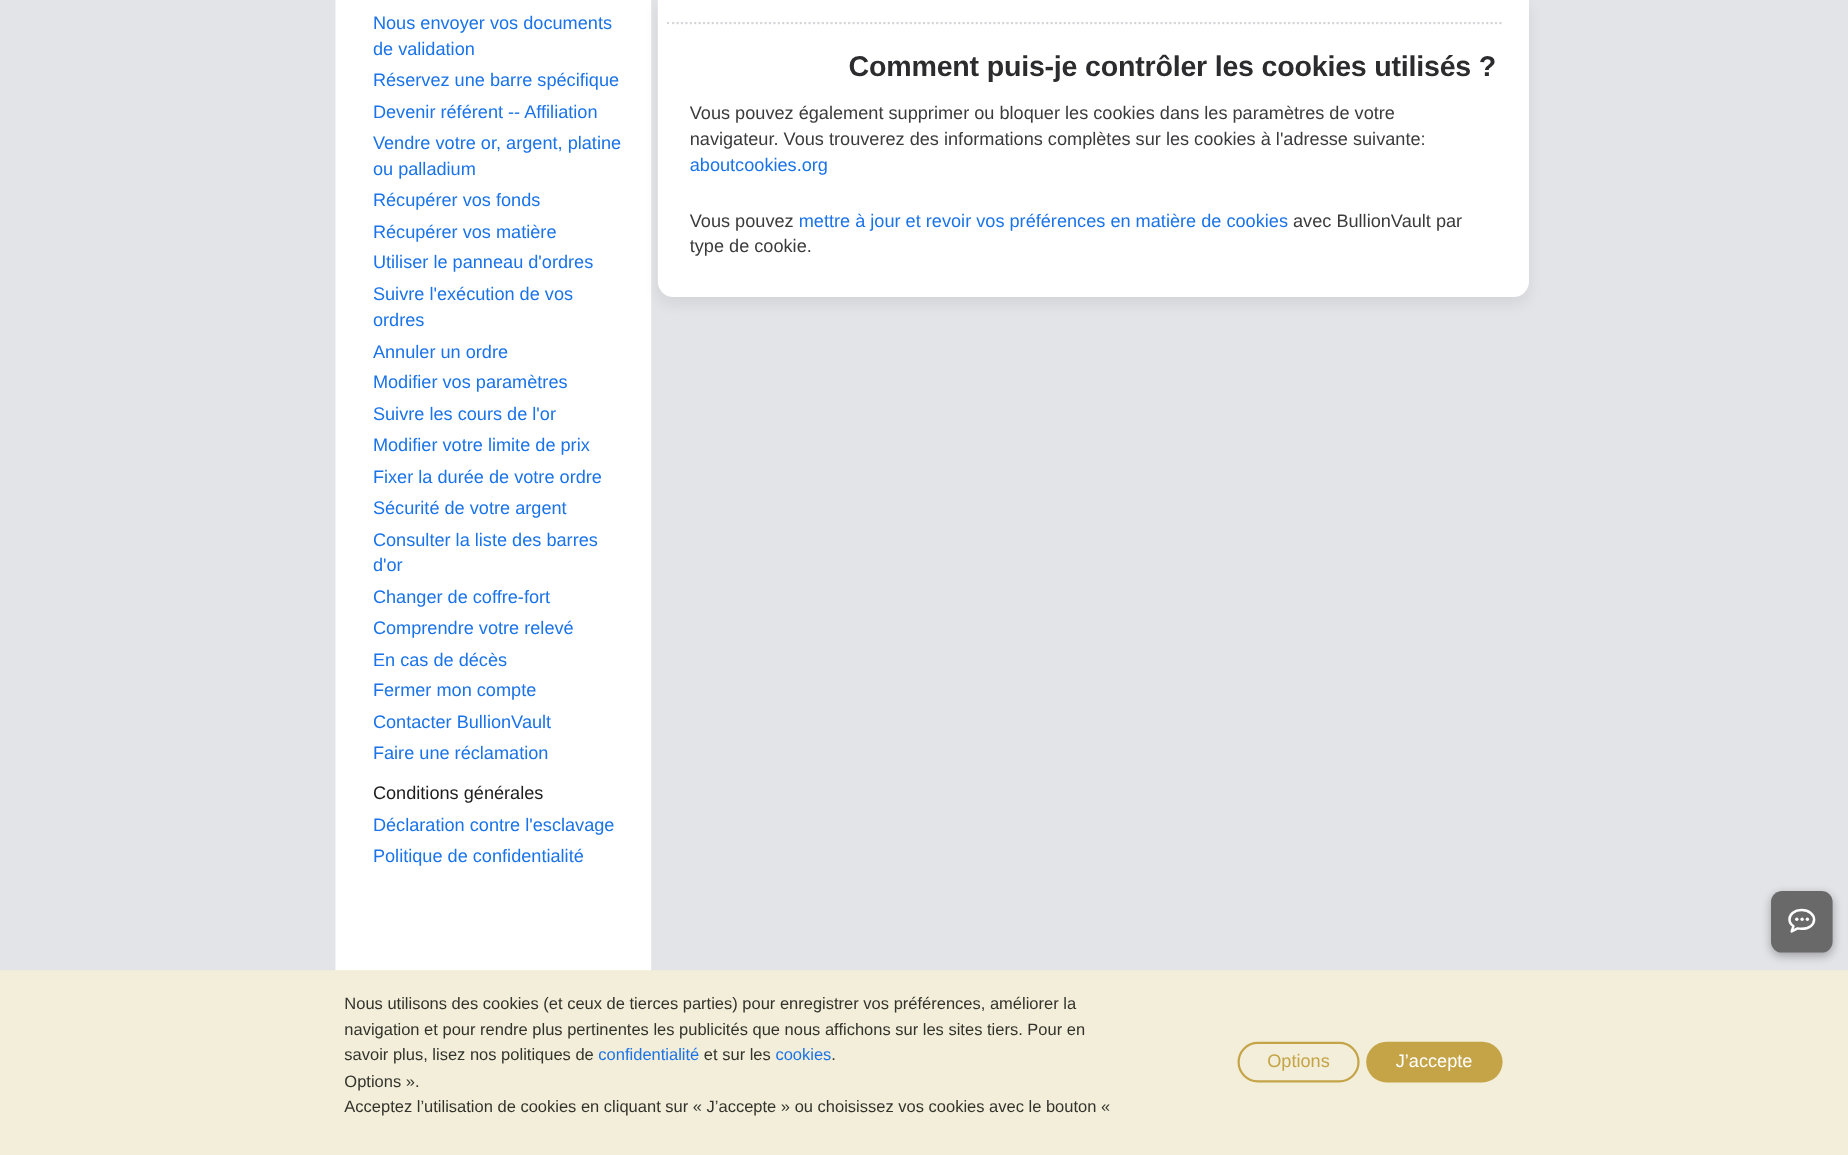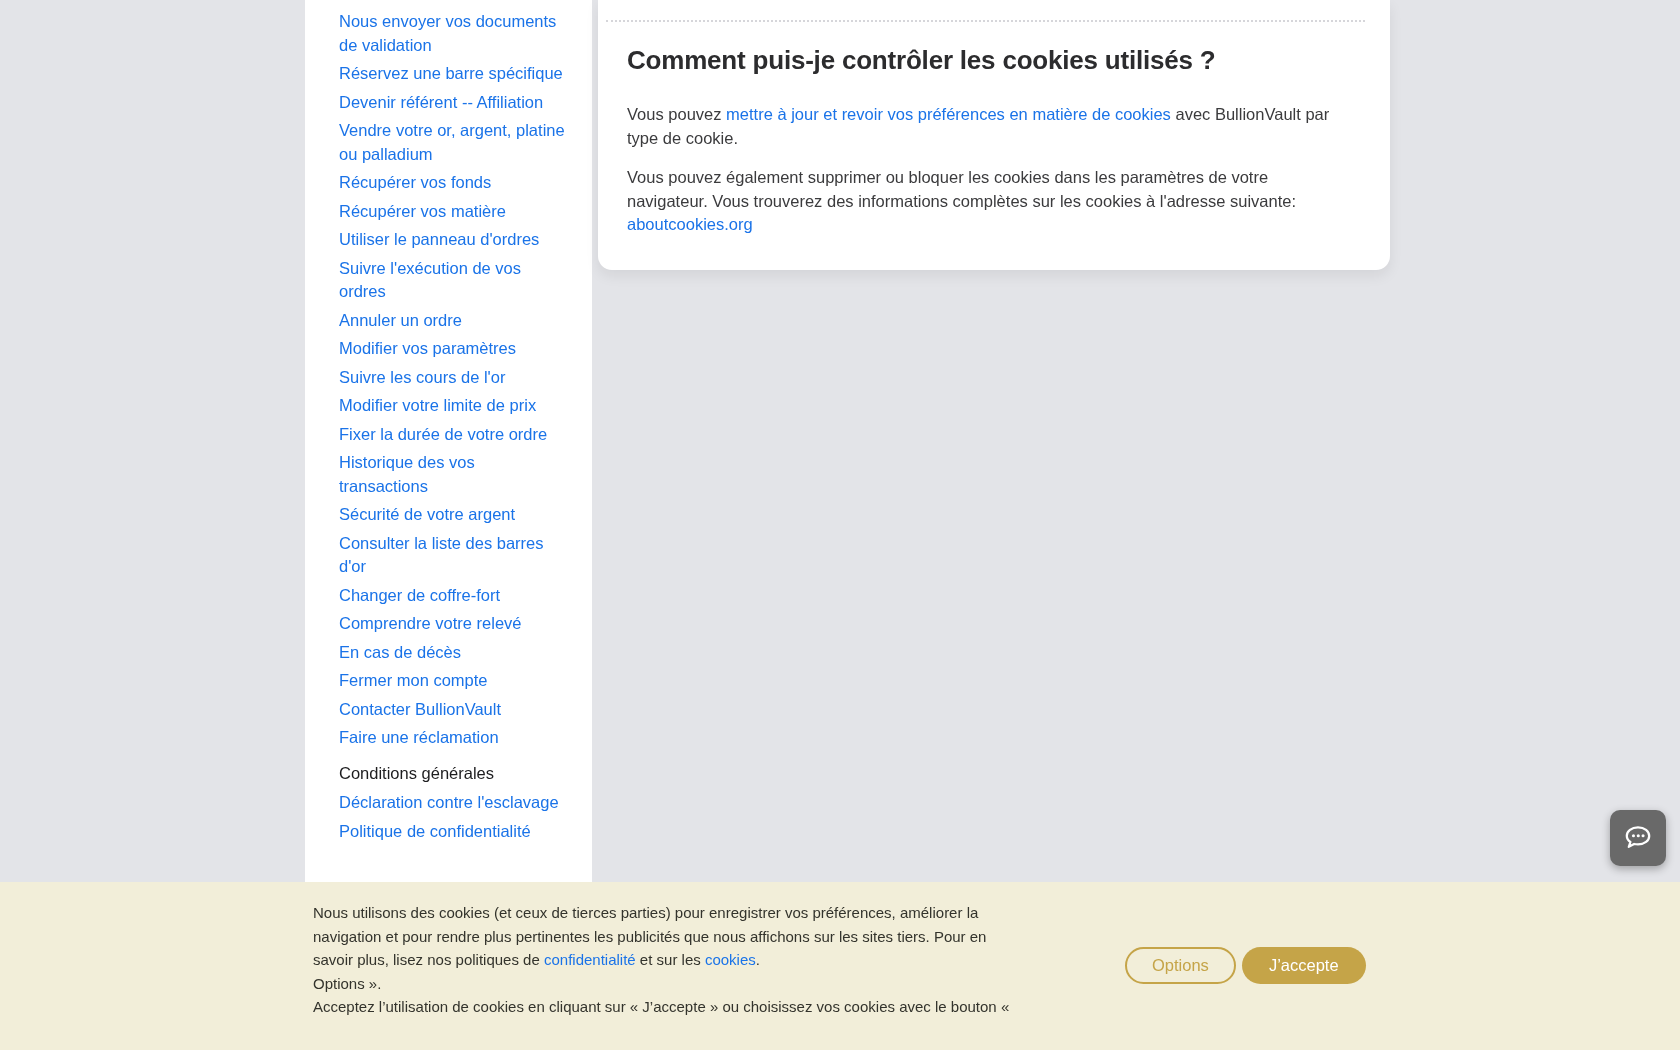--- a/index.html
+++ b/index.html
@@ -34,21 +34,21 @@
     box-shadow:0 6px 14px rgba(0,0,0,0.07);
     padding:0 30px 0 29px;
   }
   .card .divider {
     position:absolute; top:20px; left:8px; right:25px;
     border-top:2px dotted #d6d6da; height:0;
   }
   .card h1 {
     margin:0; padding-top:44px;
     font-size:26px; line-height:32px; font-weight:bold;
-    color:#2c2c2e; letter-spacing:-0.2px; white-space:nowrap;
+    color:#2c2c2e; letter-spacing:-0.2px; white-space:nowrap;text-align:right;
   }
   .para { margin:0; font-size:16.5px; line-height:23.5px; color:#3b3b3d; }
   .para .line { display:block; white-space:nowrap; }
   .para.p1 { margin-top:27px; }
   .para.p2 { margin-top:16px; }
   .blue-link { color:#1a73e8; text-decoration:none; }
 
   
   .banner {
     position:absolute; left:0; top:882px; width:1680px; height:168px;
@@ -127,24 +127,20 @@
       <a href="#" class="side-link">
         <div>Suivre les cours de l'or</div>
       </a>
       <a href="#" class="side-link">
         <div>Modifier votre limite de prix</div>
       </a>
       <a href="#" class="side-link">
         <div>Fixer la durée de votre ordre</div>
       </a>
       <a href="#" class="side-link">
-        <div>Historique des vos</div>
-        <div>transactions</div>
-      </a>
-      <a href="#" class="side-link">
         <div>Sécurité de votre argent</div>
       </a>
       <a href="#" class="side-link">
         <div>Consulter la liste des barres</div>
         <div>d'or</div>
       </a>
       <a href="#" class="side-link">
         <div>Changer de coffre-fort</div>
       </a>
       <a href="#" class="side-link">
@@ -171,30 +167,30 @@
       <a href="#" class="side-link">
         <div>Politique de confidentialité</div>
       </a>
     </nav>
 </div>
 
 <section class="card">
   <div class="divider"></div>
 
   <h1>Comment puis-je contrôler les cookies utilisés ?</h1>
-
-  <p class="para p1">
-    <span class="line"><span>Vous pouvez </span><a href="#" class="blue-link">mettre à jour et revoir vos préférences en matière de cookies</a><span> avec BullionVault par</span></span>
-    <span class="line">type de cookie.</span>
-  </p>
 
   <p class="para p2">
     <span class="line">Vous pouvez également supprimer ou bloquer les cookies dans les paramètres de votre</span>
     <span class="line">navigateur. Vous trouverez des informations complètes sur les cookies à l'adresse suivante:</span>
     <span class="line"><a href="#" class="blue-link">aboutcookies.org</a></span>
+  </p>
+
+  <p class="para p1">
+    <span class="line"><span>Vous pouvez </span><a href="#" class="blue-link">mettre à jour et revoir vos préférences en matière de cookies</a><span> avec BullionVault par</span></span>
+    <span class="line">type de cookie.</span>
   </p>
 </section>
 
 <div class="banner" style="background: rgb(242, 238, 217);">
   <div class="banner-text">
     <span class="line">Nous utilisons des cookies (et ceux de tierces parties) pour enregistrer vos préférences, améliorer la</span>
     <span class="line">navigation et pour rendre plus pertinentes les publicités que nous affichons sur les sites tiers. Pour en</span>
     <span class="line"><span>savoir plus, lisez nos politiques de </span><a href="#" class="blue-link">confidentialité</a><span> et sur les </span><a href="#" class="blue-link">cookies</a><span>.</span></span>
     <span class="gap"></span>
     <span class="line">Options ».</span>

